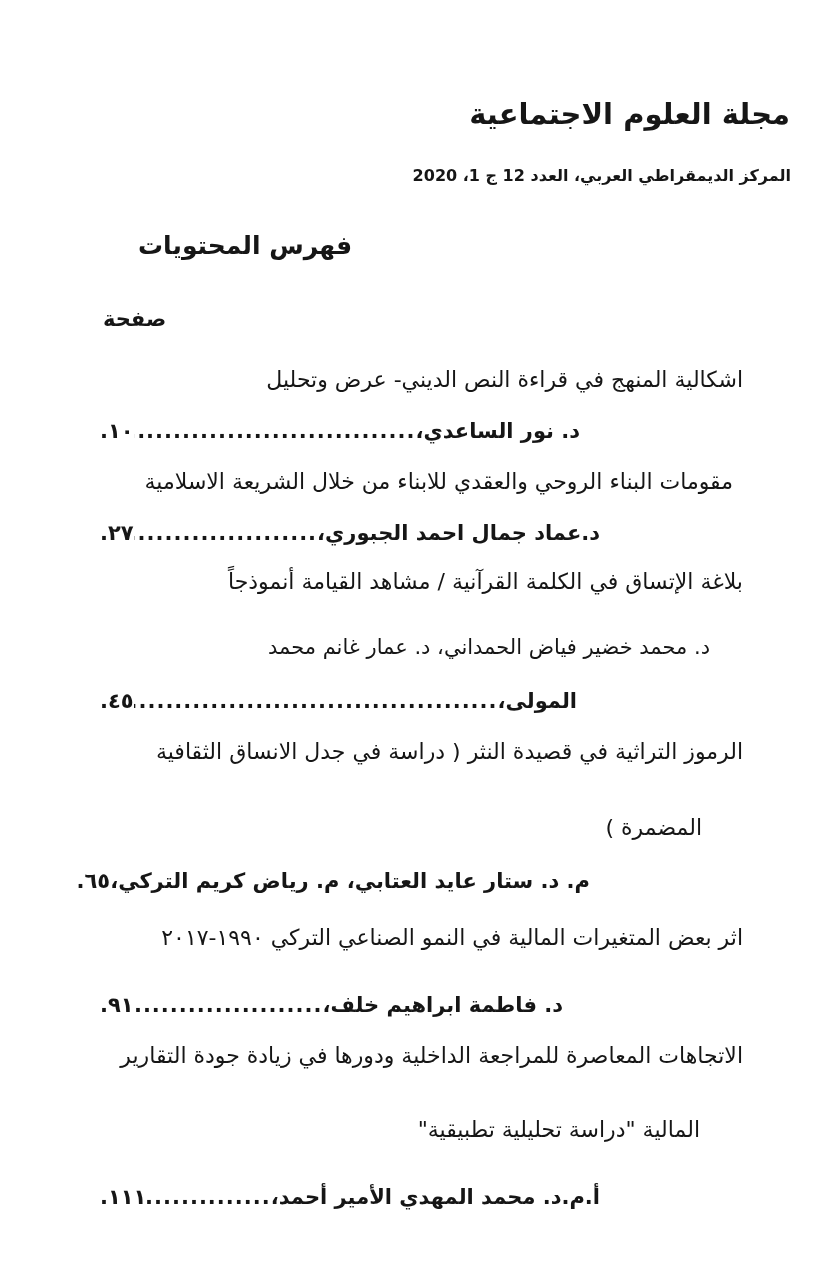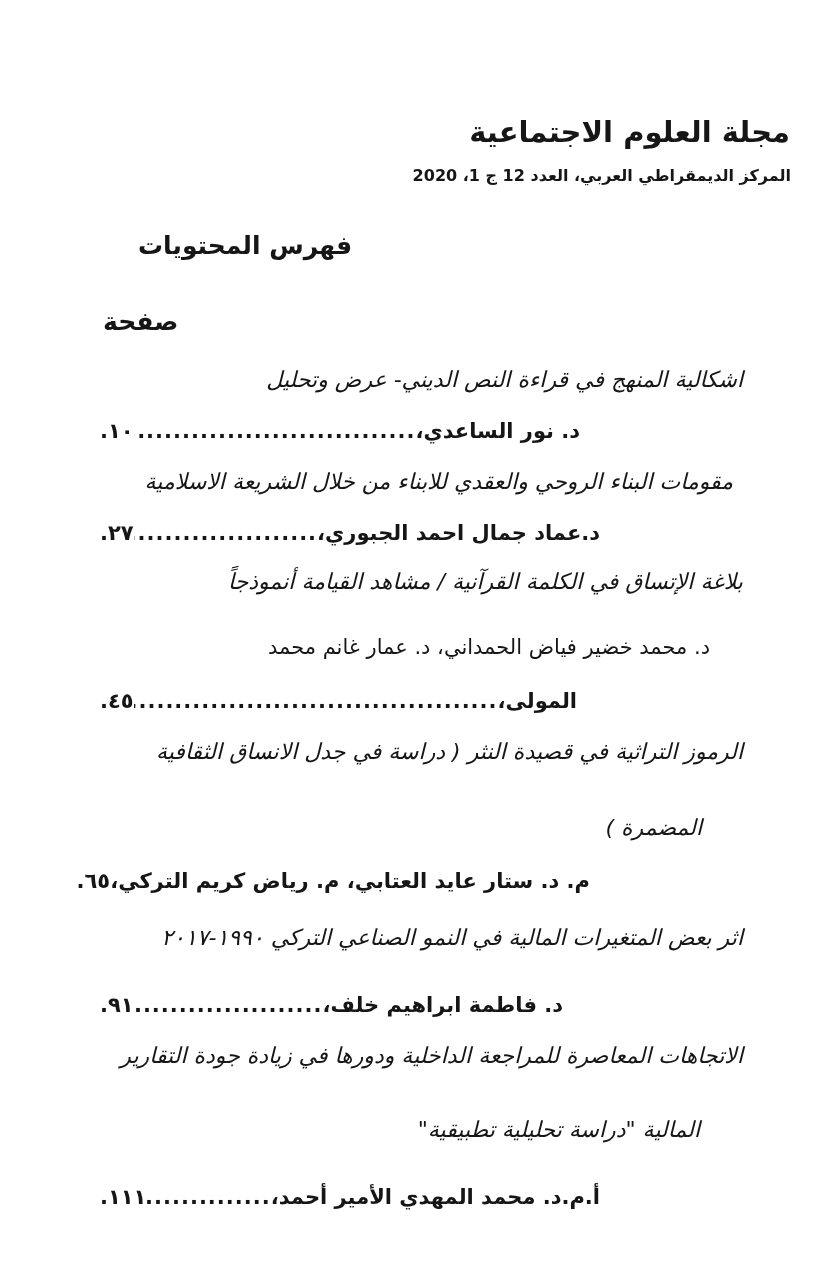--- a/index.html
+++ b/index.html
@@ -20,43 +20,43 @@
   .line {
     position: absolute;
     white-space: nowrap;
     direction: rtl;
     line-height: 1.3;
     color: #161616;
   }
   .hdr-title   { font-size: 29px; font-weight: 700; }
   .hdr-issue   { font-size: 16px; font-weight: 700; }
   .toc-heading { font-size: 25px; font-weight: 700; }
-  .page-label  { font-size: 25px; font-weight: 700; }
-  .entry-title { font-size: 22px; font-weight: 400; font-style: italic; }
+  .page-label  { font-size: 21px; font-weight: 700; }
+  .entry-title { font-size: 22px; font-weight: 400; }
   .authors-line{ font-size: 21px; font-weight: 400; }
   .author-row {
     position: absolute;
     display: flex;
     direction: rtl;
     align-items: baseline;
     font-size: 21px;
     font-weight: 700;
     line-height: 1.3;
     color: #161616;
   }
   .author-row .name   { white-space: nowrap; flex: 0 0 auto; }
   .author-row .leader { flex: 1 1 auto; min-width: 0; overflow: hidden; white-space: nowrap; letter-spacing: 1px; }
   .author-row .page   { white-space: nowrap; flex: 0 0 auto; }
 </style>
 </head>
 <body>
 
 <div id="page">
 
-  <div class="line hdr-title" style="top:96px; right:25px;margin-top:18px;">مجلة العلوم الاجتماعية</div>
+  <div class="line hdr-title" style="top:96px; right:25px;">مجلة العلوم الاجتماعية</div>
 
   <div class="line hdr-issue" style="top:166px; right:24px;">المركز الديمقراطي العربي، العدد 12 ج 1، 2020</div>
 
   <div class="line toc-heading" style="top:230px; left:138px;">فهرس المحتويات</div>
 
   <div class="line page-label" style="top:306px; left:103px;">صفحة</div>
 
   <div class="line entry-title" style="top:366px; right:72px;">اشكالية المنهج في قراءة النص الديني- عرض وتحليل</div>
   <div class="author-row" style="top:418px; left:100px; width:480px;">
     <span class="name">د. نور الساعدي،</span>

